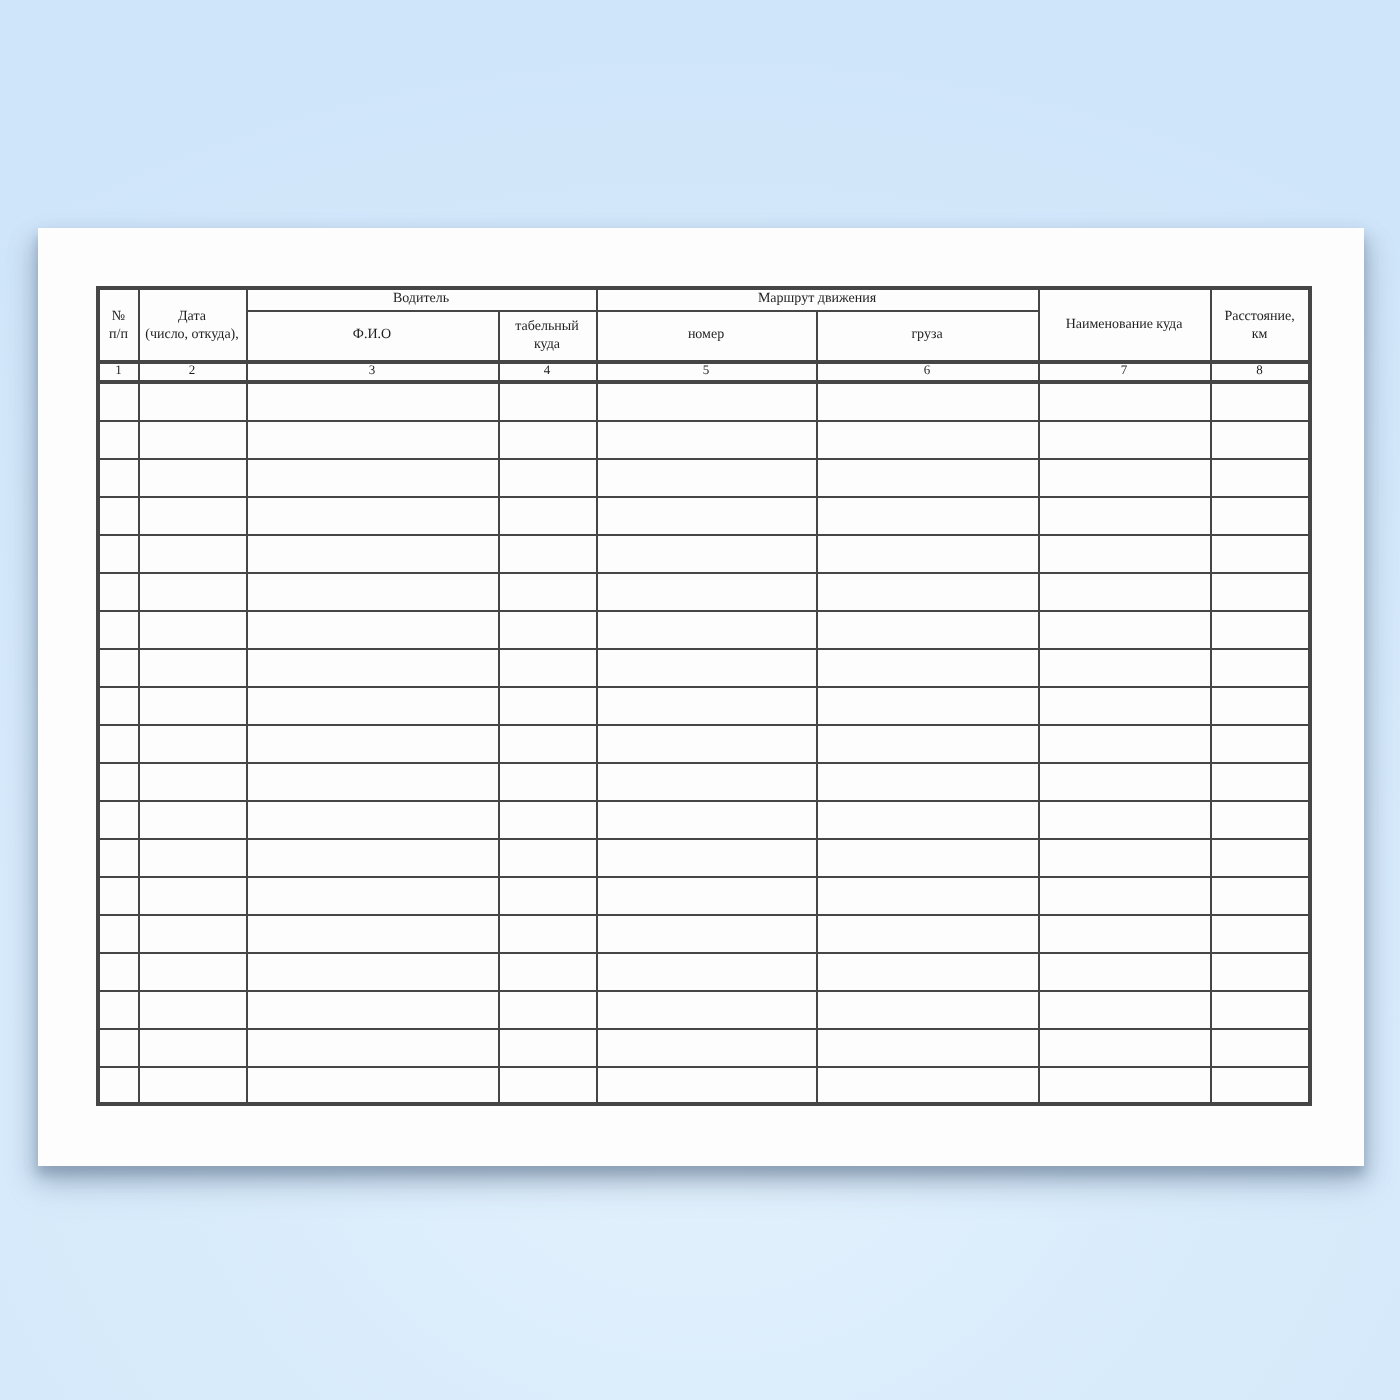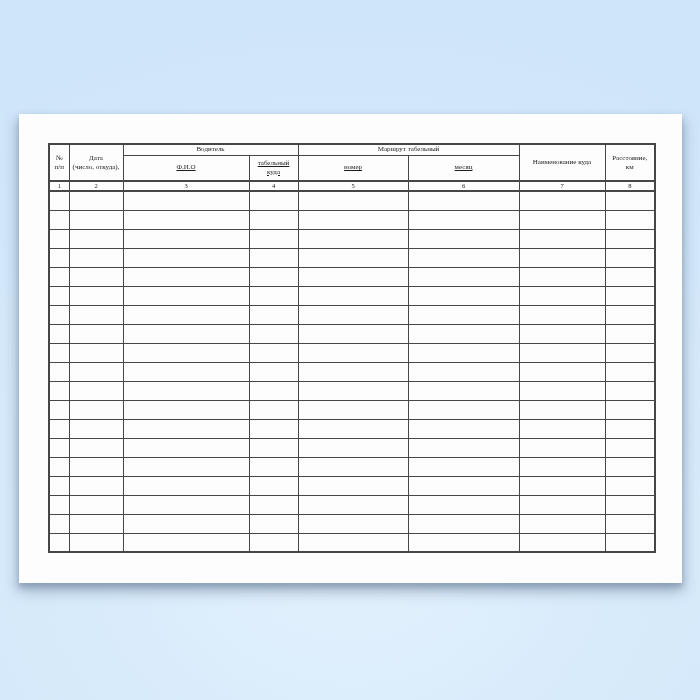--- a/index.html
+++ b/index.html
@@ -38,21 +38,21 @@
     border: 1px solid var(--grid, #464646);
     font-weight: normal;
     font-size: 7px;
     line-height: 1.25;
     text-align: center;
     vertical-align: middle;
     padding: 0 1px;
     overflow: hidden;
   }
   tr.row-group  { height: 11px; }
-  tr.row-sub    { height: 26px; text-decoration: underline; }
+  tr.row-sub    { height: 26px; }
   tr.row-num    { height: 10px; }
   tr.row-num td {
     border-top: 2px solid var(--grid, #464646);
     border-bottom: 2px solid var(--grid, #464646);
     font-size: 6.5px;
   }
   tbody.body-rows tr { height: 19px; }
   tbody.body-rows td { line-height: 0; }
   .l { display: block; }
 </style>
@@ -76,35 +76,35 @@
         <tr class="row-group">
           <th rowspan="2">
             <span class="l">№</span>
             <span class="l">п/п</span>
           </th>
           <th rowspan="2">
             <span class="l">Дата</span>
             <span class="l">(число, откуда),</span>
           </th>
           <th colspan="2">Водитель</th>
-          <th colspan="2">Маршрут табельный</th>
+          <th colspan="2">Маршрут движения</th>
           <th rowspan="2">Наименование куда</th>
           <th rowspan="2">
             <span class="l">Расстояние,</span>
             <span class="l">км</span>
           </th>
         </tr>
         <tr class="row-sub">
           <th>Ф.И.О</th>
           <th>
             <span class="l">табельный</span>
             <span class="l">куда</span>
           </th>
           <th>номер</th>
-          <th>месяц</th>
+          <th>груза</th>
         </tr>
         <tr class="row-num">
           <td>1</td>
           <td>2</td>
           <td>3</td>
           <td>4</td>
           <td>5</td>
           <td>6</td>
           <td>7</td>
           <td>8</td>

